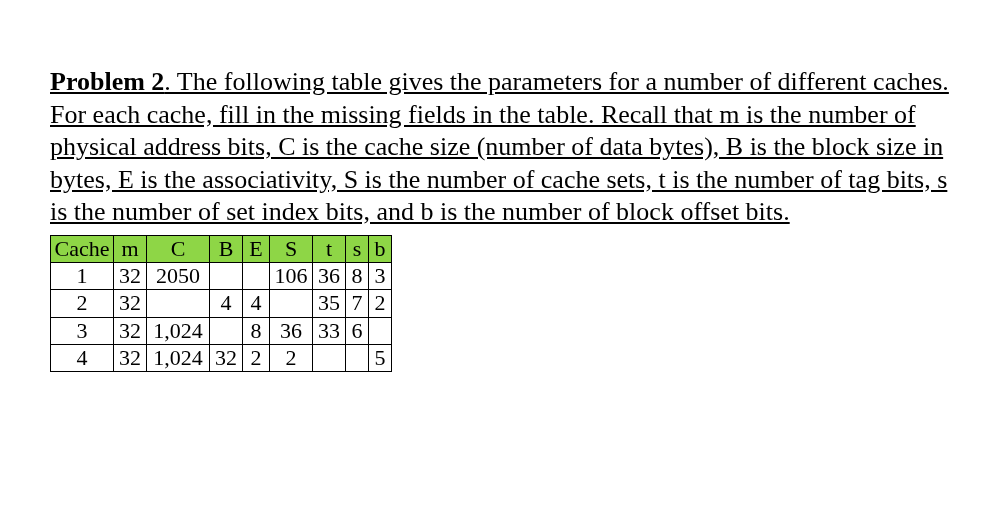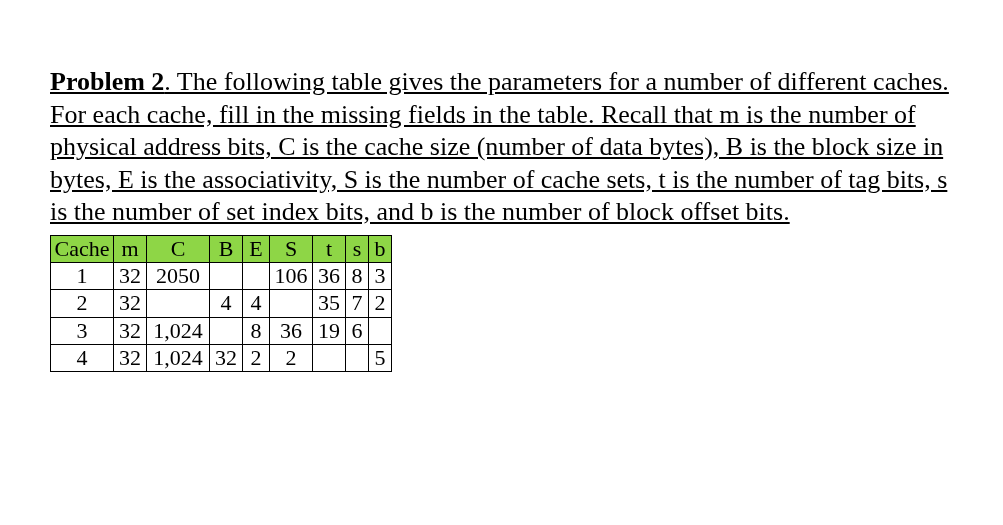--- a/index.html
+++ b/index.html
@@ -91,21 +91,21 @@
       <td>7</td>
       <td>2</td>
     </tr>
     <tr>
       <td>3</td>
       <td>32</td>
       <td>1,024</td>
       <td></td>
       <td>8</td>
       <td>36</td>
-      <td>19</td>
+      <td>33</td>
       <td>6</td>
       <td></td>
     </tr>
     <tr>
       <td>4</td>
       <td>32</td>
       <td>1,024</td>
       <td>32</td>
       <td>2</td>
       <td>2</td>

